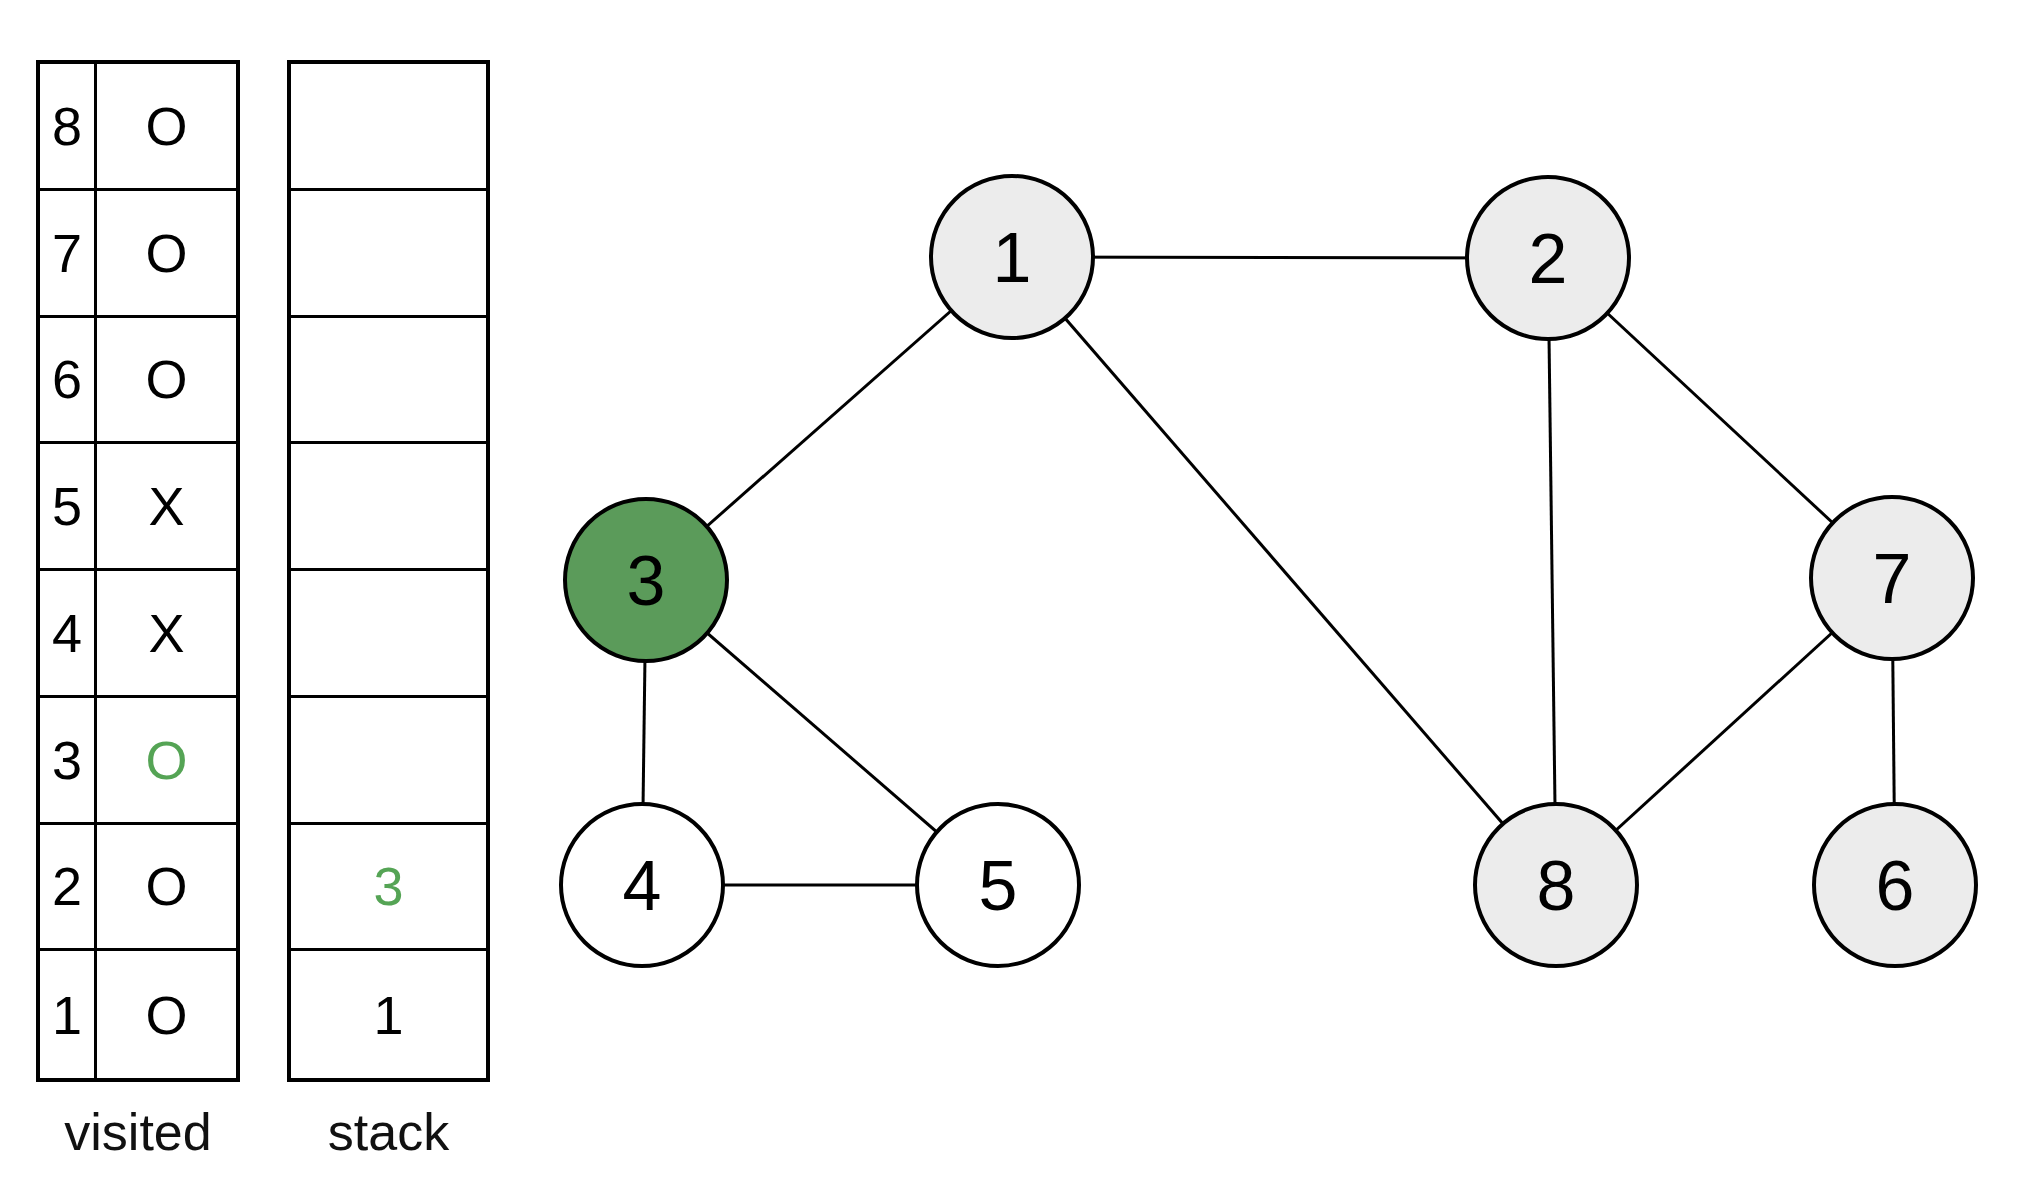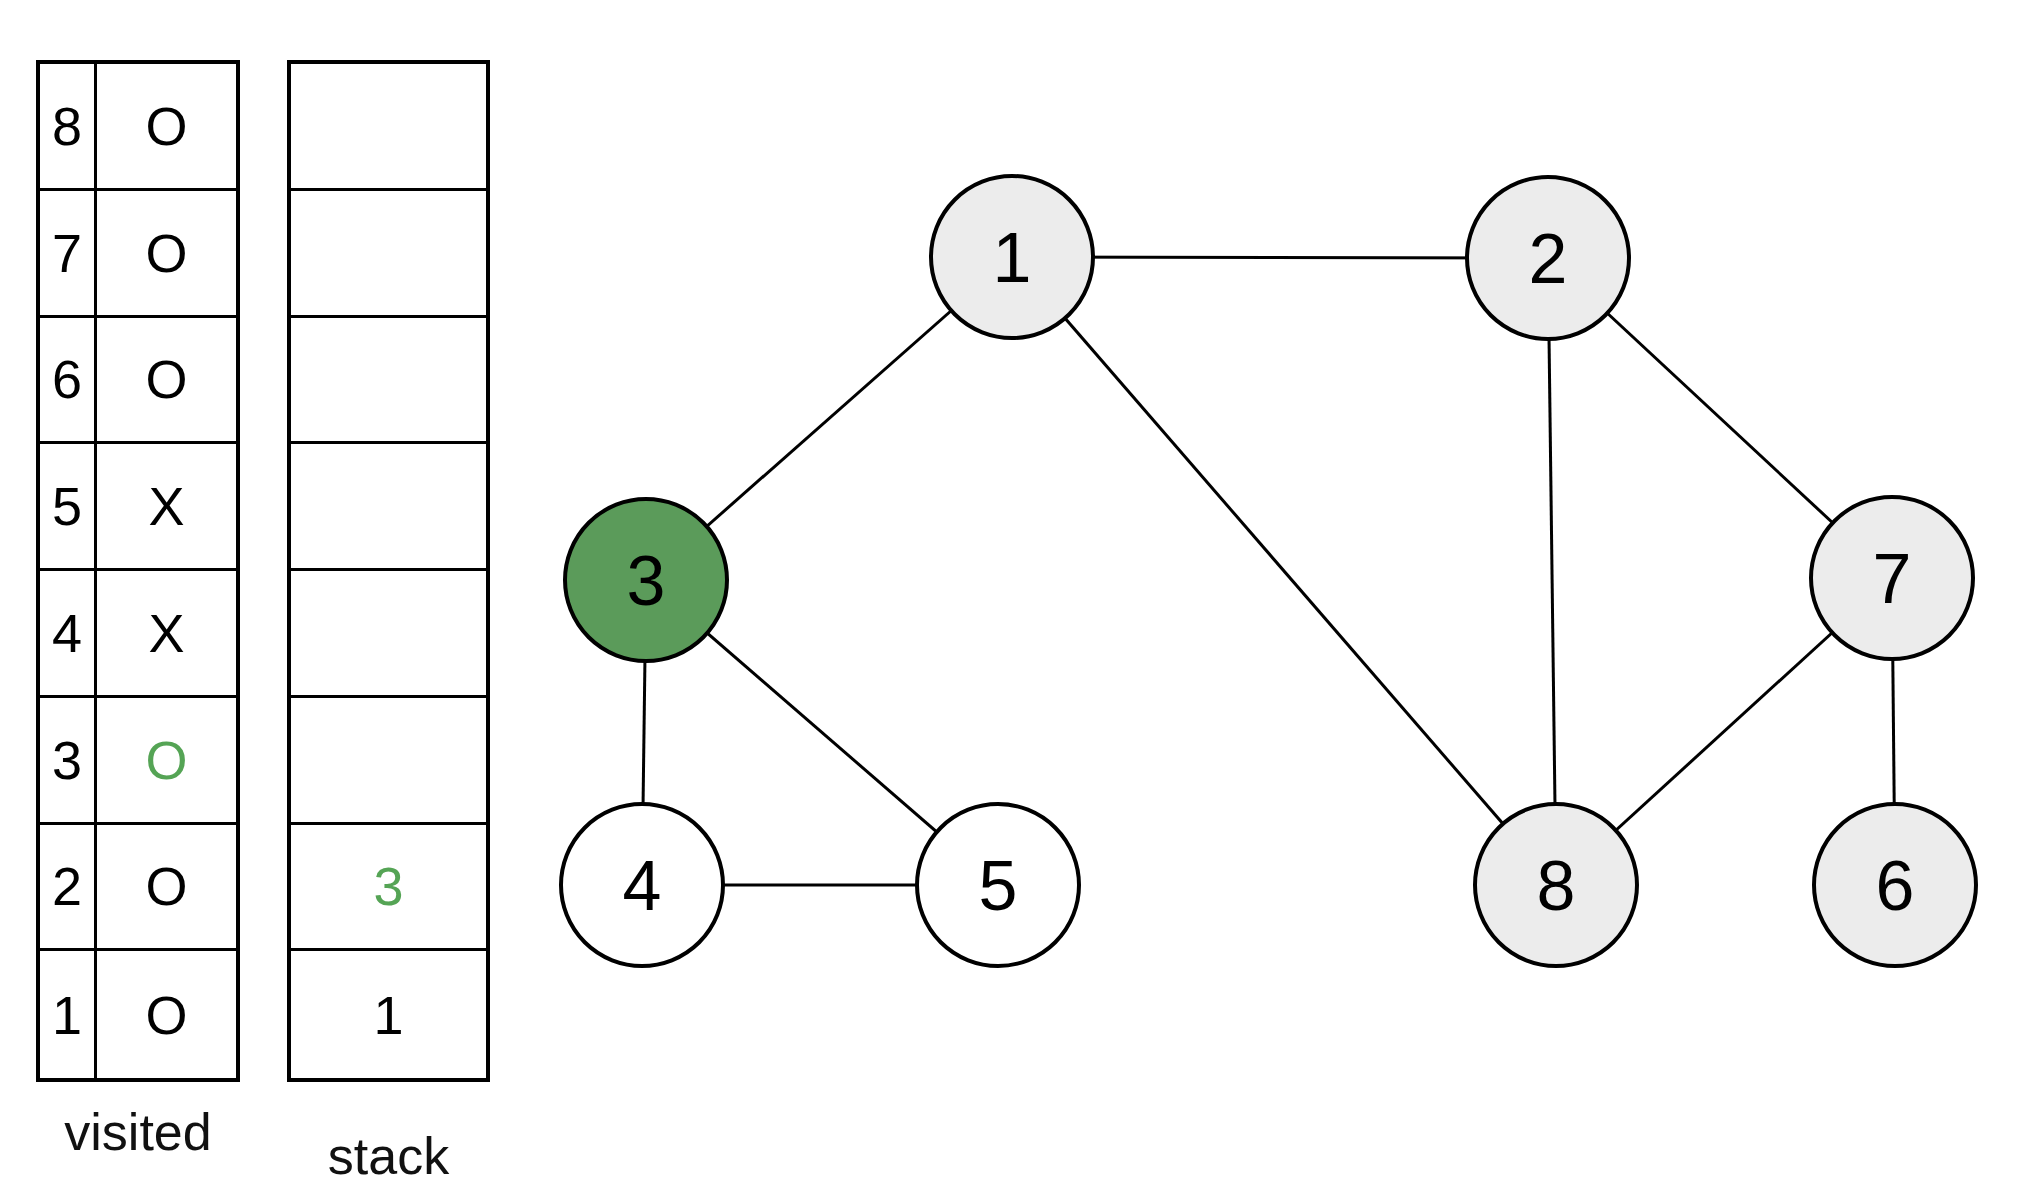--- a/index.html
+++ b/index.html
@@ -56,21 +56,21 @@
     position: absolute;
     top: 1100px;
     height: 64px;
     line-height: 64px;
     text-align: center;
     font-size: 52px;
     font-weight: 400;
     color: #111;
   }
   .visited-label { left: 36px;  width: 204px; }
-  .stack-label   { left: 287px; width: 203px; margin-top: 24px; }
+  .stack-label   { left: 287px; width: 203px; }
   
   .graph-svg { position: absolute; left: 0; top: 0; }
   .edge { stroke: #000; stroke-width: 3; }
   .node-circle { stroke: #000; stroke-width: 4; }
   .node-label {
     font-family: "Liberation Sans", sans-serif;
     font-size: 70px;
     font-weight: 400;
     fill: #000;
     text-anchor: middle;

